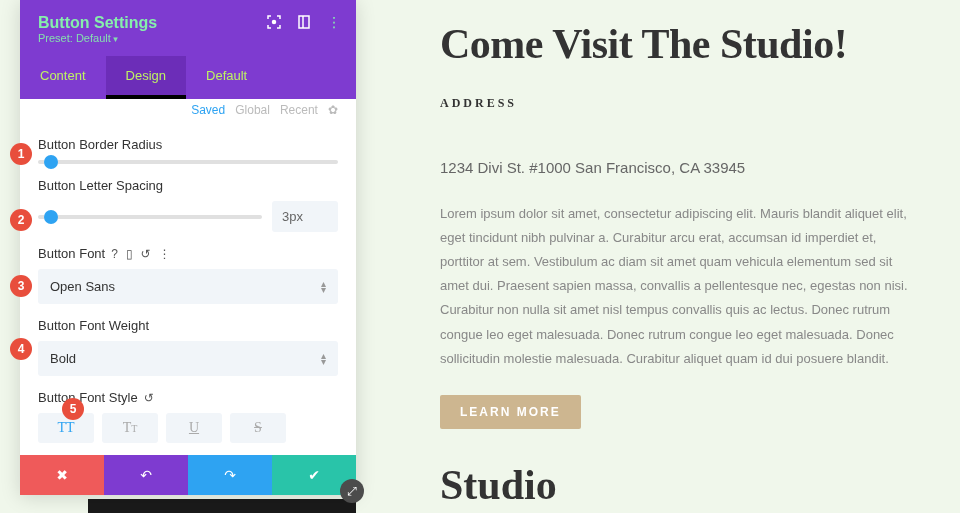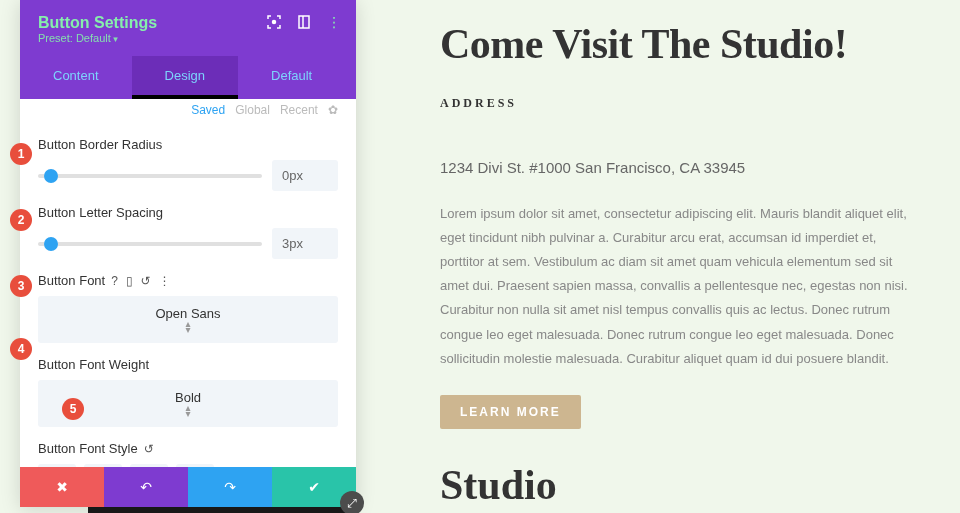--- a/index.html
+++ b/index.html
@@ -5,38 +5,38 @@
 * { margin: 0; padding: 0; box-sizing: border-box; }
 body { font-family: -apple-system, BlinkMacSystemFont, "Segoe UI", sans-serif; background: #f0f7eb; width: 960px; height: 513px; overflow: hidden; position: relative; }
 .panel { position: absolute; left: 20px; top: 0; width: 336px; background: #fff; box-shadow: 0 2px 20px rgba(0,0,0,0.15); border-radius: 0 0 4px 4px; }
 .panel-header { background: #7e3bd0; color: #86efac; padding: 14px 18px 12px; position: relative; }
 .panel-title { font-size: 16px; font-weight: 600; }
 .panel-preset { font-size: 11px; margin-top: 0; opacity: 0.9; }
 .panel-preset::after { content: " ▾"; font-size: 9px; }
 .panel-icons { position: absolute; right: 14px; top: 14px; display: flex; gap: 14px; align-items: center; }
 .hdr-icon { width: 16px; height: 16px; display: flex; align-items: center; justify-content: center; cursor: pointer; font-size: 14px; }
 .tabs { background: #7e3bd0; display: flex; }
-.tab { padding: 12px 33px; color: #7dd3fc; font-size: 13px; font-weight: 500; cursor: pointer; border-bottom: 3px solid transparent; }
+.tab { padding: 12px 20px; color: #bef264; font-size: 13px; font-weight: 500; cursor: pointer; border-bottom: 3px solid transparent; }
 .tab.active { background: #6c2db8; border-bottom: 4px solid #000000; }
 .top-links { display: flex; justify-content: flex-end; gap: 10px; padding: 4px 18px 2px; font-size: 12px; color: #bbb; }
 .top-links .saved { color: #2ea3f2; font-weight: 500; }
 .top-links .gear { color: #bbb; }
 .settings-body { padding: 4px 18px 12px; max-height: 348px; overflow: hidden; }
 .setting-group { margin-top: 14px; position: relative; }
 .setting-label { font-size: 13px; color: #333; font-weight: 500; margin-bottom: 8px; display: flex; align-items: center; gap: 6px; }
 .label-icons { display: flex; gap: 8px; color: #555; font-size: 12px; }
 .label-icons span { cursor: pointer; }
 .slider-row { display: flex; align-items: center; gap: 10px; }
 .slider-track { flex: 1; height: 4px; background: #e0e0e0; border-radius: 2px; position: relative; }
 .slider-thumb { position: absolute; width: 14px; height: 14px; background: #2ea3f2; border-radius: 50%; top: -5px; left: 6px; cursor: pointer; }
 .slider-value { width: 66px; background: #f1f5f9; padding: 8px 10px; font-size: 13px; color: #666; border-radius: 3px; }
-.select-box { background: #f1f5f9; padding: 10px 12px; font-size: 13px; color: #333; border-radius: 3px; display: flex; justify-content: space-between; align-items: center; cursor: pointer; flex-direction: column; }
+.select-box { background: #f1f5f9; padding: 10px 12px; font-size: 13px; color: #333; border-radius: 3px; display: flex; justify-content: space-between; align-items: center; cursor: pointer; }
 .select-arrow { font-size: 10px; color: #999; line-height: 0.6; }
 .style-buttons { display: flex; gap: 8px; }
-.style-btn { width: 38px; height: 30px; background: #f1f5f9; display: flex; align-items: center; justify-content: center; font-size: 14px; color: #aaa; border-radius: 3px; cursor: pointer; font-family: Georgia, serif; }
+.style-btn { width: 56px; height: 30px; background: #f1f5f9; display: flex; align-items: center; justify-content: center; font-size: 14px; color: #aaa; border-radius: 3px; cursor: pointer; font-family: Georgia, serif; }
 .style-btn.active { color: #2ea3f2; }
 .style-btn .tt-small { font-size: 10px; }
 .footer-btns { display: flex; height: 40px; }
 .footer-btn { flex: 1; display: flex; align-items: center; justify-content: center; color: #fff; cursor: pointer; font-size: 14px; }
 .fb-cancel { background: #ef5a5a; }
 .fb-undo { background: #7e3bd0; }
 .fb-redo { background: #2ea3f2; }
 .fb-save { background: #29c4a9; }
 .expand-handle { position: absolute; right: -8px; bottom: -8px; width: 24px; height: 24px; background: #4c4c4c; border-radius: 50%; display: flex; align-items: center; justify-content: center; color: #fff; font-size: 12px; cursor: pointer; }
 .badge { position: absolute; left: 10px; width: 22px; height: 22px; background: #e84e3c; color: #fff; border-radius: 50%; display: flex; align-items: center; justify-content: center; font-size: 12px; font-weight: 600; z-index: 10; }
@@ -95,21 +95,20 @@
     <span class="gear">✿</span>
   </div>
   <div class="settings-body">
 
     <div class="setting-group">
       <div class="setting-label">Button Border Radius</div>
       <div class="slider-row">
         <div class="slider-track">
             <div class="slider-thumb"></div>
           </div>
-        <div class="slider-value">0px</div>
       </div>
     </div>
 
     <div class="setting-group">
       <div class="setting-label">Button Letter Spacing</div>
       <div class="slider-row">
         <div class="slider-track">
             <div class="slider-thumb"></div>
           </div>
         <div class="slider-value">3px</div>

